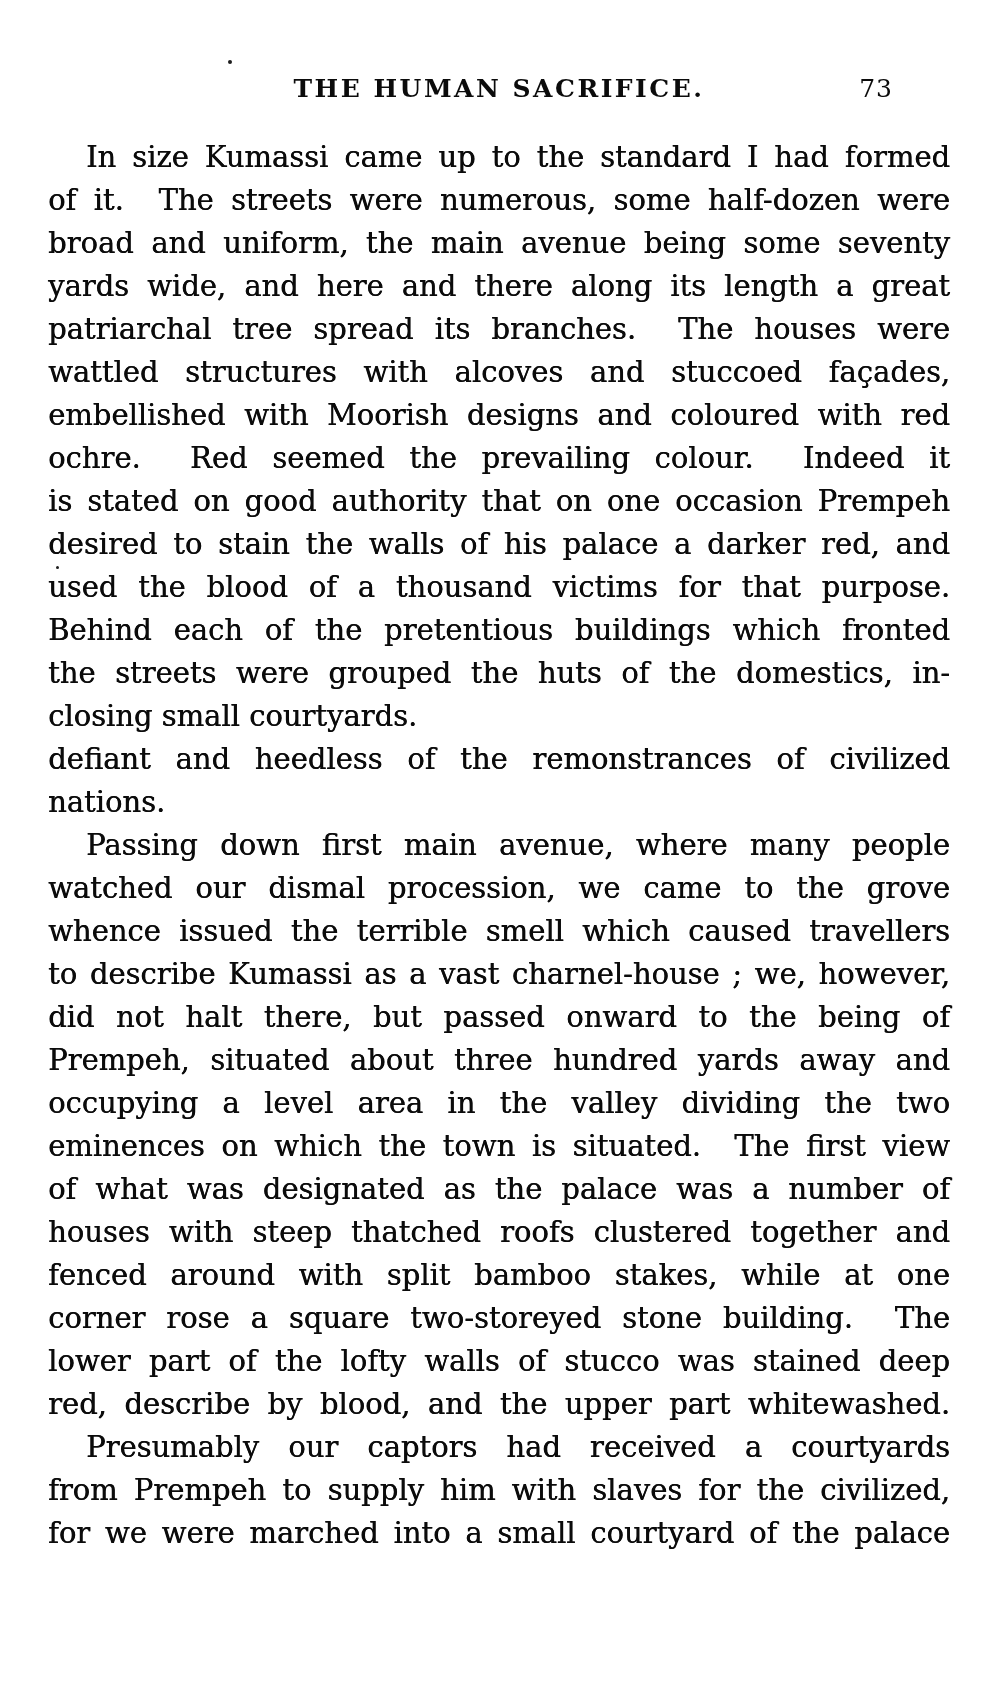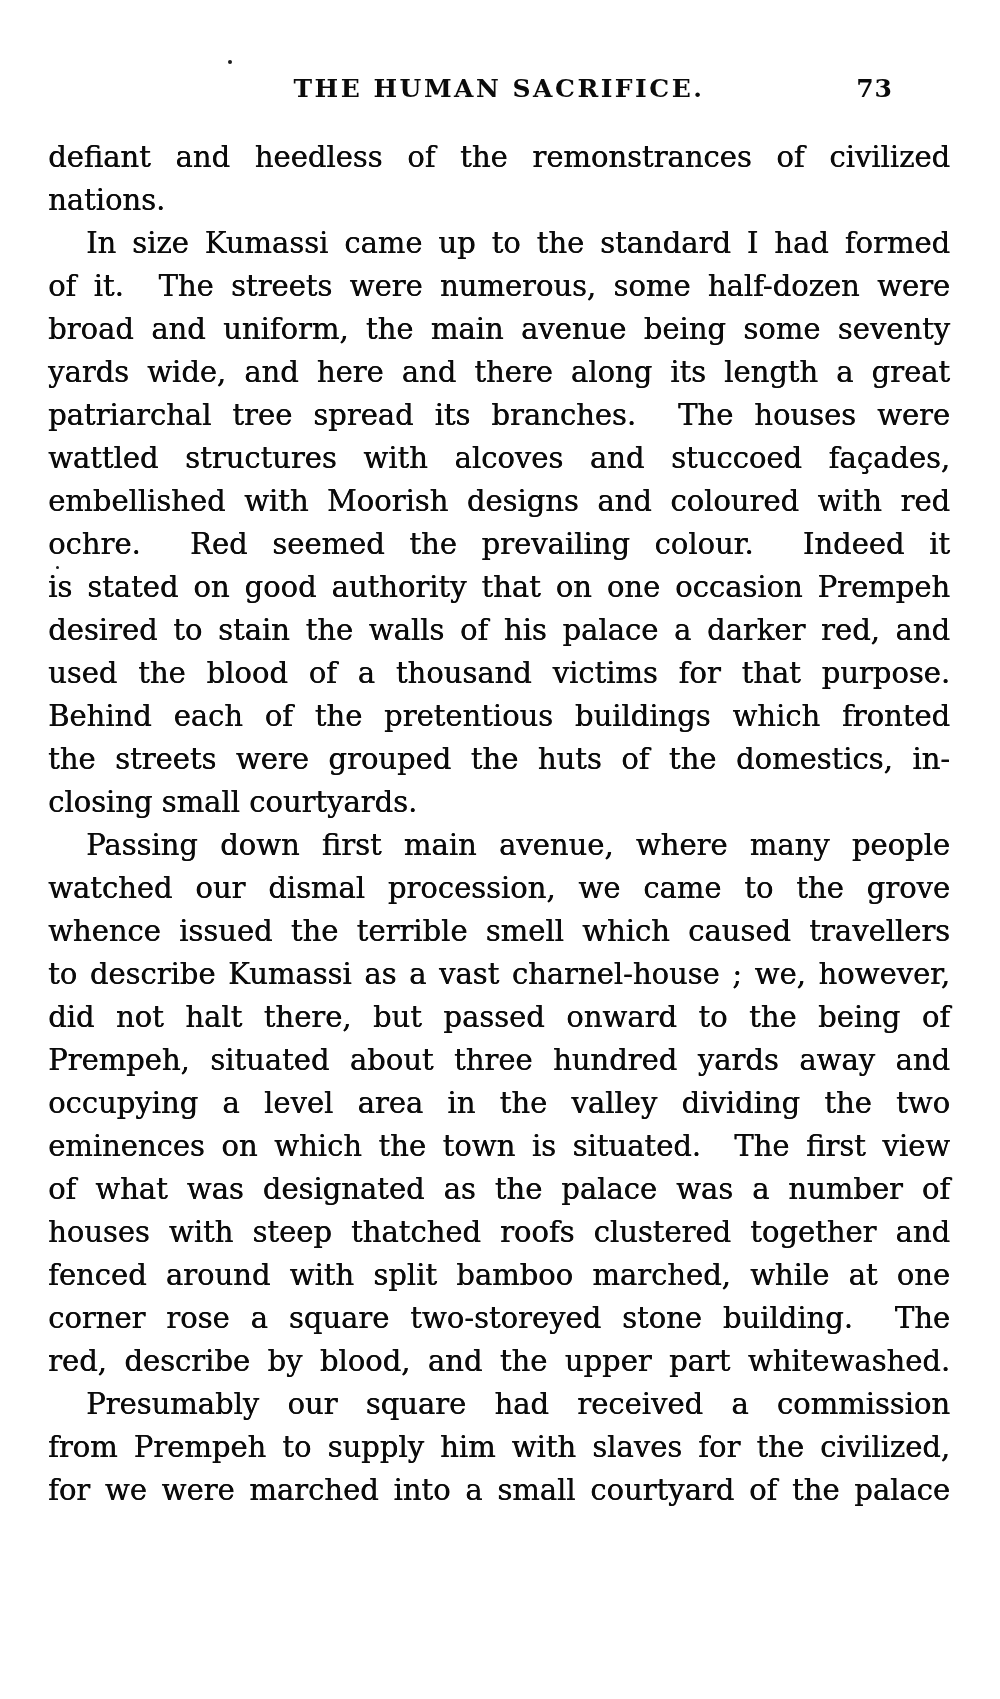--- a/index.html
+++ b/index.html
@@ -27,21 +27,21 @@
     font-size: 25px;
     font-weight: bold;
     letter-spacing: 2.5px;
     white-space: nowrap;
   }
   .page-number {
     position: absolute;
     top: 0;
     right: 57px;
     font-size: 25px;
-    font-weight: bold;
+    font-weight: normal;
     letter-spacing: 1px;
   }
   .body-text {
     margin-top: 28px;
     font-size: 29px;
     line-height: 43px;
     text-shadow: 0.4px 0 0 currentColor; 
   }
   .paragraph {
     margin: 0;
@@ -69,56 +69,57 @@
 <body>
 
 <div class="page">
   <div class="header">
     <span class="running-title">THE HUMAN SACRIFICE.</span>
     <span class="page-number">73</span>
   </div>
 
   <div class="body-text" id="body-text">
       <div class="paragraph">
-        <div class="line">defiant and heedless of the remonstrances of civilized</div>
-        <div class="line short">nations.</div>
-      </div>
-      <div class="paragraph">
         <div class="line indent">In size Kumassi came up to the standard I had formed</div>
         <div class="line">of it.&nbsp; The streets were numerous, some half-dozen were</div>
         <div class="line">broad and uniform, the main avenue being some seventy</div>
         <div class="line">yards wide, and here and there along its length a great</div>
         <div class="line">patriarchal tree spread its branches.&nbsp; The houses were</div>
         <div class="line">wattled structures with alcoves and stuccoed façades,</div>
         <div class="line">embellished with Moorish designs and coloured with red</div>
         <div class="line">ochre.&nbsp; Red seemed the prevailing colour.&nbsp; Indeed it</div>
         <div class="line">is stated on good authority that on one occasion Prempeh</div>
         <div class="line">desired to stain the walls of his palace a darker red, and</div>
         <div class="line">used the blood of a thousand victims for that purpose.</div>
         <div class="line">Behind each of the pretentious buildings which fronted</div>
         <div class="line">the streets were grouped the huts of the domestics, in-</div>
         <div class="line short">closing small courtyards.</div>
       </div>
       <div class="paragraph">
+        <div class="line">defiant and heedless of the remonstrances of civilized</div>
+        <div class="line short">nations.</div>
+      </div>
+      <div class="paragraph">
         <div class="line indent">Passing down first main avenue, where many people</div>
         <div class="line">watched our dismal procession, we came to the grove</div>
         <div class="line">whence issued the terrible smell which caused travellers</div>
         <div class="line">to describe Kumassi as a vast charnel-house ; we, however,</div>
         <div class="line">did not halt there, but passed onward to the being of</div>
         <div class="line">Prempeh, situated about three hundred yards away and</div>
         <div class="line">occupying a level area in the valley dividing the two</div>
         <div class="line">eminences on which the town is situated.&nbsp; The first view</div>
         <div class="line">of what was designated as the palace was a number of</div>
         <div class="line">houses with steep thatched roofs clustered together and</div>
-        <div class="line">fenced around with split bamboo marched, while at one</div>
+        <div class="line">fenced around with split bamboo stakes, while at one</div>
         <div class="line">corner rose a square two-storeyed stone building.&nbsp; The</div>
+        <div class="line">lower part of the lofty walls of stucco was stained deep</div>
         <div class="line">red, describe by blood, and the upper part whitewashed.</div>
       </div>
       <div class="paragraph">
-        <div class="line indent">Presumably our square had received a commission</div>
+        <div class="line indent">Presumably our captors had received a courtyards</div>
         <div class="line">from Prempeh to supply him with slaves for the civilized,</div>
         <div class="line">for we were marched into a small courtyard of the palace</div>
       </div>
     </div>
 
   <span class="speck speck-1"></span>
   <span class="speck speck-2"></span>
 </div>
 
 </body></html>

